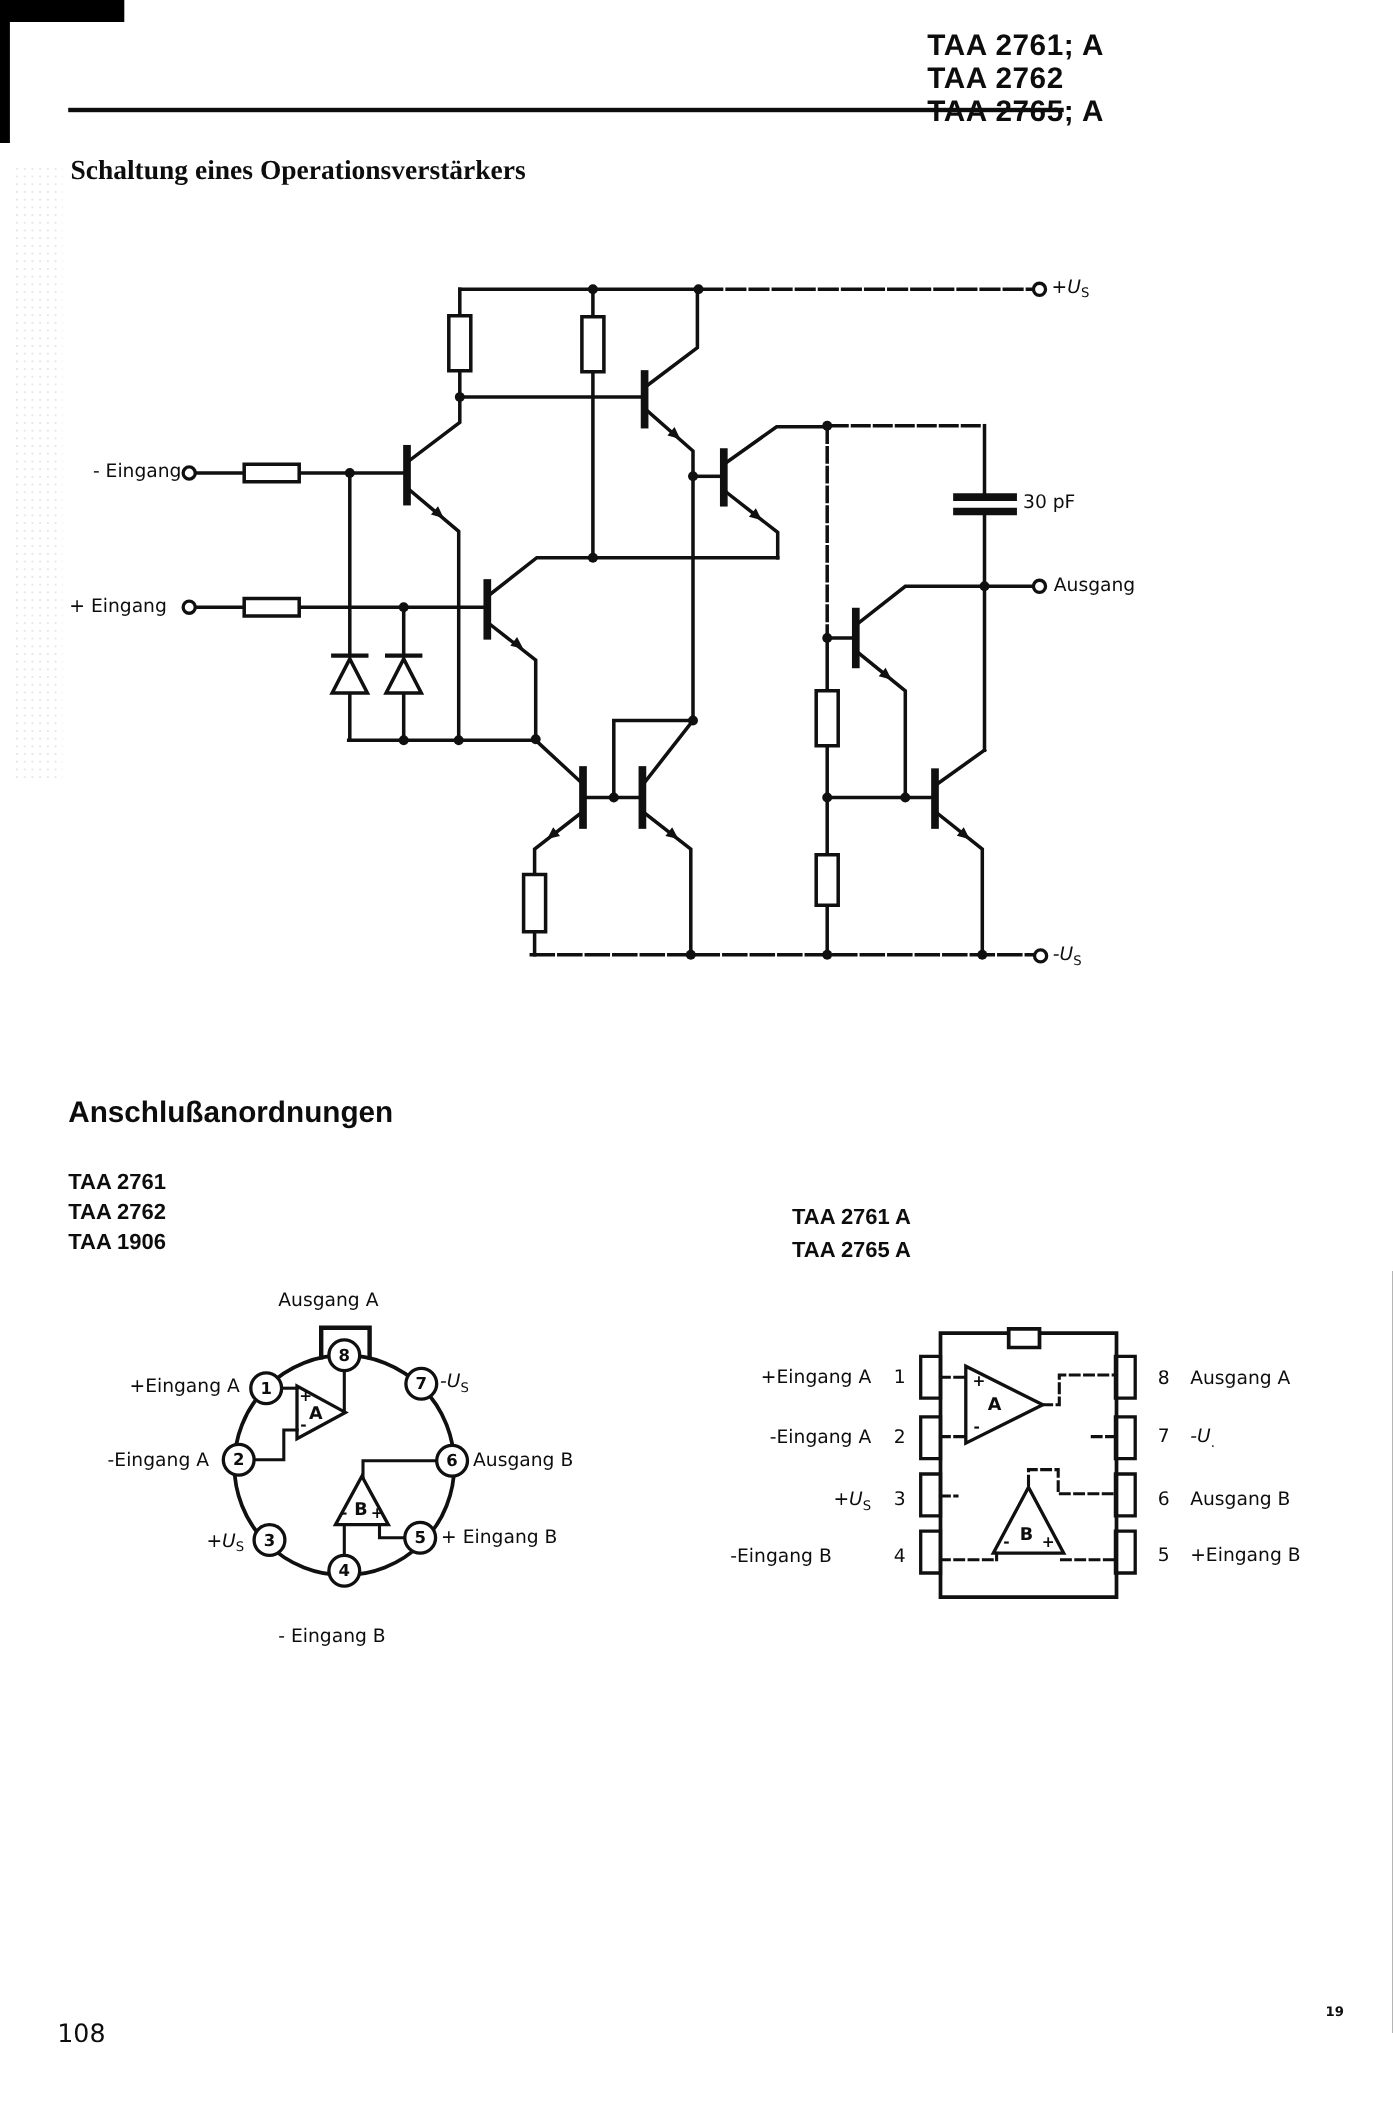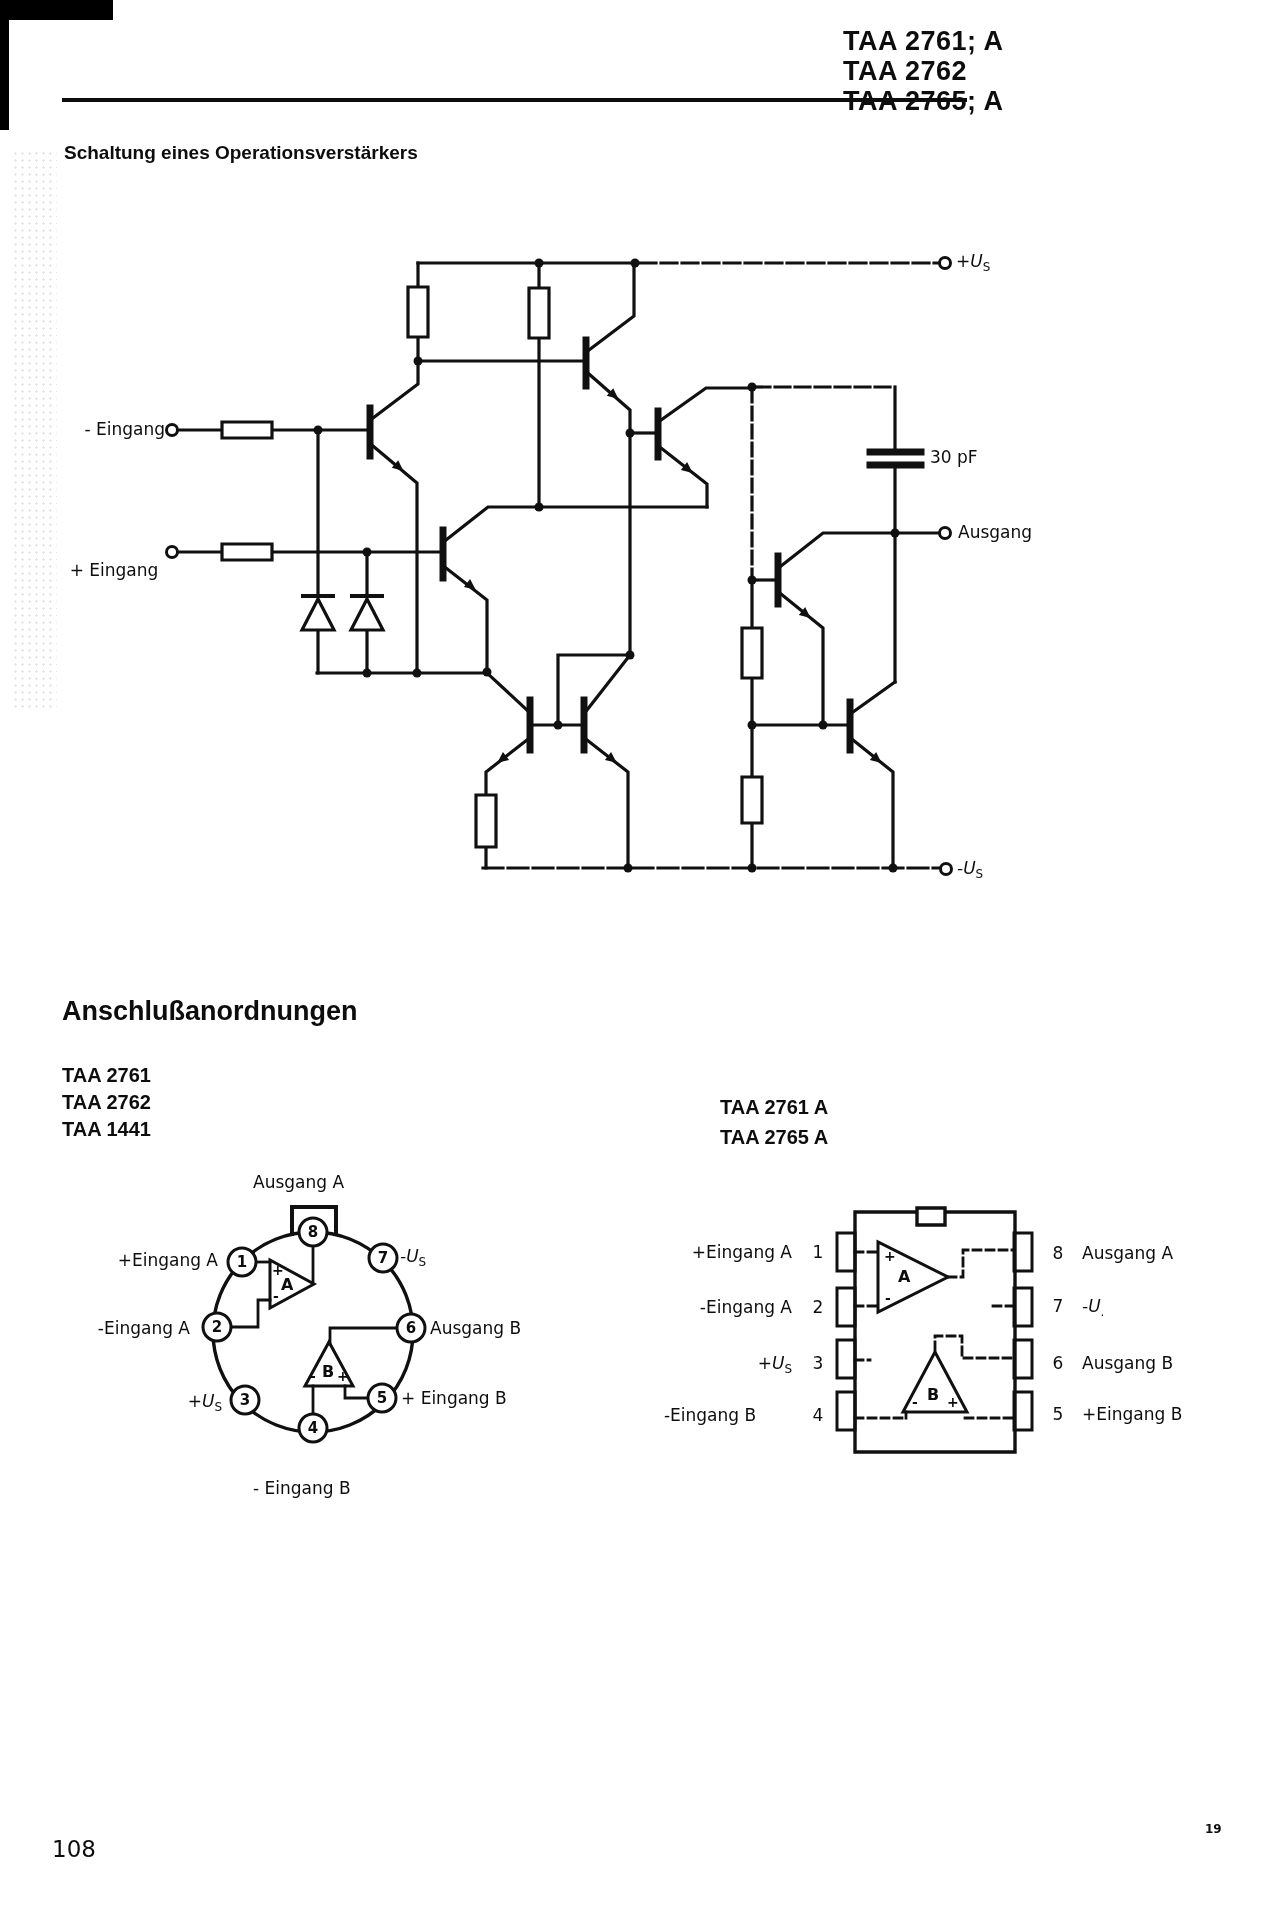--- a/index.html
+++ b/index.html
@@ -1,21 +1,21 @@
 <!DOCTYPE html>
 <html><head>
 <meta charset="utf-8">
 <style>
   html,body{margin:0;padding:0;background:#777;}
   .page{position:relative;width:1266px;height:1920px;background:#ffffff;
         font-family:"DejaVu Sans",sans-serif;color:#0d0d0d;overflow:hidden;}
   .abs{position:absolute;white-space:nowrap;}
   .bold{font-family:"Liberation Sans","DejaVu Sans",sans-serif;font-weight:700;}
   .partnums{font-size:27px;line-height:30px;letter-spacing:0.5px;}
-  .h1{font-size:19px;}
+  .h1{font-size:25px;font-family:Liberation Serif, serif;}
   .h2{font-size:27px;}
   .variants{font-size:20px;line-height:27px;}
   .rule{background:#0d0d0d;}
   .lbl{position:absolute;font-size:17px;white-space:nowrap;color:#0d0d0d;}
   .lbl .it{font-style:italic;}
   .lbl sub{font-size:12px;}
   .pin-num{position:absolute;width:20px;height:20px;line-height:20px;text-align:center;
            font-size:15px;font-weight:600;}
   .dipnum{position:absolute;width:20px;height:20px;line-height:20px;text-align:center;
           font-size:17px;}
@@ -239,36 +239,36 @@
   <div class="abs bold partnums" style="left:843px;top:26px;">
     <div>TAA 2761; A</div>
     <div>TAA 2762</div>
     <div>TAA 2765; A</div>
   </div>
   <div class="abs rule" style="left:62px;top:98px;width:905px;height:4px;"></div>
 
   <div class="abs bold h1" style="left:64px;top:142px;">Schaltung eines Operationsverstärkers</div>
 
   <div class="lbl" style="left:60px;top:419px;width:105px;text-align:right;">- Eingang</div>
-  <div class="lbl" style="left:63px;top:560px;width:102px;text-align:center;">+ Eingang</div>
+  <div class="lbl" style="left:63px;top:541px;width:102px;text-align:left;">+ Eingang</div>
   <div class="lbl" style="left:956px;top:251px;">
     <span class="it">+U</span><sub>S</sub>
   </div>
   <div class="lbl" style="left:930px;top:447px;">30 pF</div>
   <div class="lbl" style="left:958px;top:522px;">Ausgang</div>
   <div class="lbl" style="left:957px;top:858px;">
     <span class="it">-U</span><sub>S</sub>
   </div>
 
   <div class="abs bold h2" style="left:62px;top:996px;">Anschlußanordnungen</div>
 
   <div class="abs bold variants" style="left:62px;top:1062px;">
     <div>TAA 2761</div>
     <div>TAA 2762</div>
-    <div>TAA 1441</div>
+    <div>TAA 1906</div>
   </div>
   <div class="abs bold variants" style="left:720px;top:1092px;line-height:30px;">
     <div>TAA 2761 A</div>
     <div>TAA 2765 A</div>
   </div>
 
   <div class="lbl" style="left:253px;top:1172px;">Ausgang A</div>
   <div class="lbl" style="left:80px;top:1250px;width:138px;text-align:right;">+Eingang A</div>
   <div class="lbl" style="left:55px;top:1318px;width:135px;text-align:right;">-Eingang A</div>
   <div class="lbl" style="left:150px;top:1391px;width:72px;text-align:right;">

